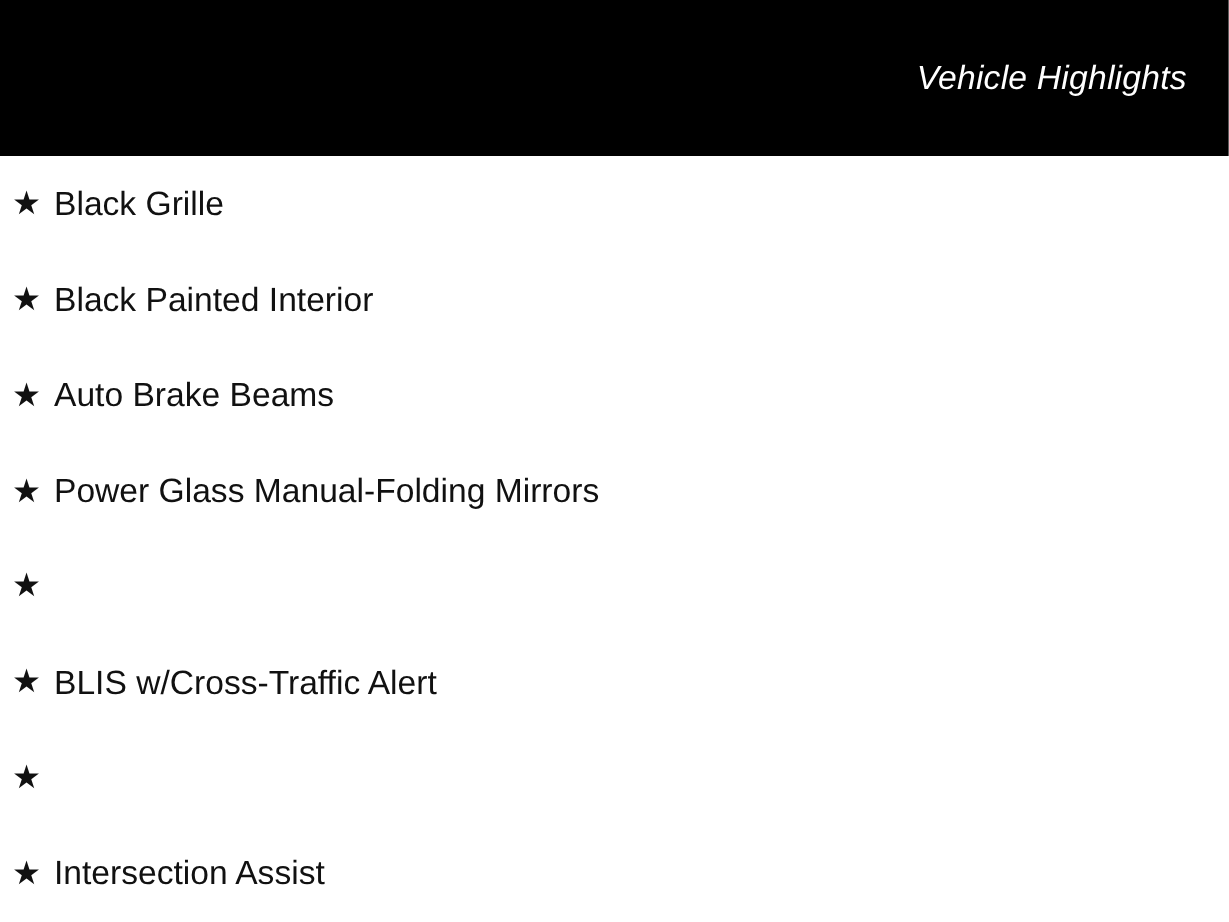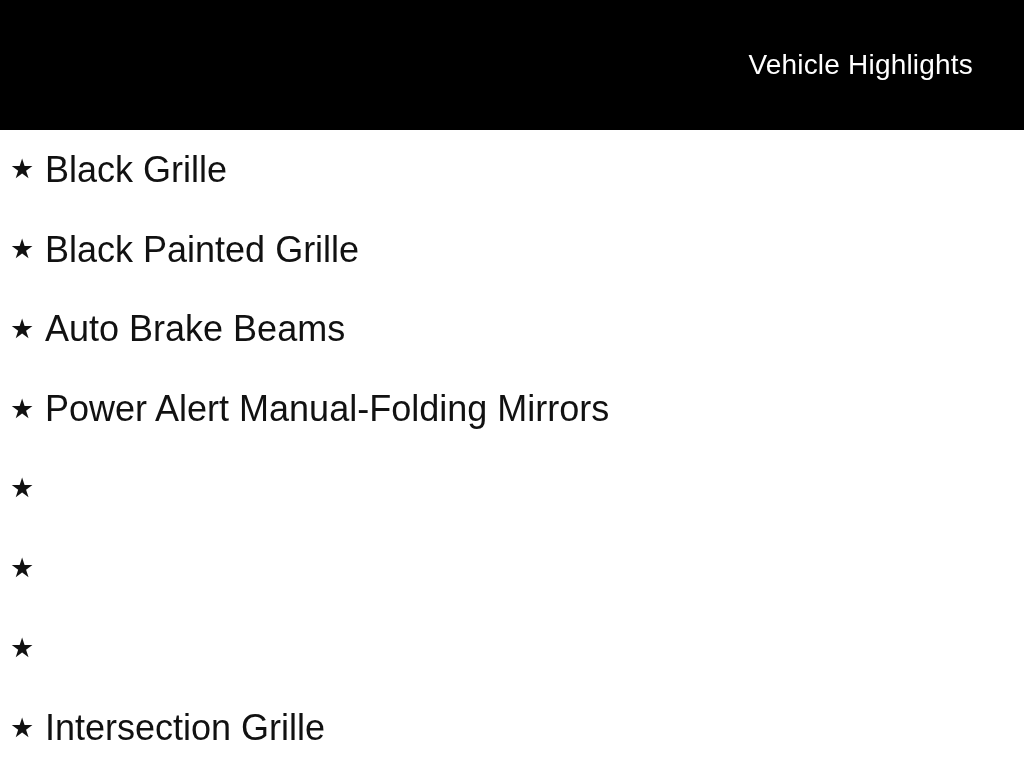--- a/index.html
+++ b/index.html
@@ -23,21 +23,22 @@
     flex-direction: column;
     background: var(--body-bg);
   }
   .header {
     height: 130px;
     flex: 0 0 130px;
     background: var(--header-bg);
     display: flex;
     align-items: center;
     justify-content: flex-end;
-    padding-right: 51px;
+    padding-right: 35px;
+    font-style: italic;
   }
   .header-title {
     color: var(--header-text);
     font-size: 28px;
     font-weight: 400;
     letter-spacing: 0.2px;
     line-height: 1;
   }
   .highlights-list {
     list-style: none;
@@ -55,21 +56,21 @@
   .star {
     display: inline-block;
     width: 26px;
     font-size: 27px;
     line-height: 1;
     text-align: left;
     color: var(--item-text);
     flex: 0 0 26px;
   }
   .label {
-    font-size: 36px;
+    font-size: 28px;
     line-height: 1;
     margin-left: 9px;
     color: var(--item-text);
     white-space: nowrap;
   }
 </style>
 </head>
 <body>
 
 <div class="page">
@@ -78,38 +79,39 @@
     <div class="header-title">Vehicle Highlights</div>
   </div>
 
   <ul class="highlights-list">
     <li class="item">
       <span class="star">★</span>
       <span class="label">Black Grille</span>
     </li>
     <li class="item">
       <span class="star">★</span>
-      <span class="label">Black Painted Grille</span>
+      <span class="label">Black Painted Interior</span>
     </li>
     <li class="item">
       <span class="star">★</span>
       <span class="label">Auto Brake Beams</span>
     </li>
     <li class="item">
       <span class="star">★</span>
-      <span class="label">Power Alert Manual-Folding Mirrors</span>
+      <span class="label">Power Glass Manual-Folding Mirrors</span>
     </li>
     <li class="item">
       <span class="star">★</span>
     </li>
     <li class="item">
       <span class="star">★</span>
+      <span class="label">BLIS w/Cross-Traffic Alert</span>
     </li>
     <li class="item">
       <span class="star">★</span>
     </li>
     <li class="item">
       <span class="star">★</span>
-      <span class="label">Intersection Grille</span>
+      <span class="label">Intersection Assist</span>
     </li>
   </ul>
 
 </div>
 
 </body></html>

